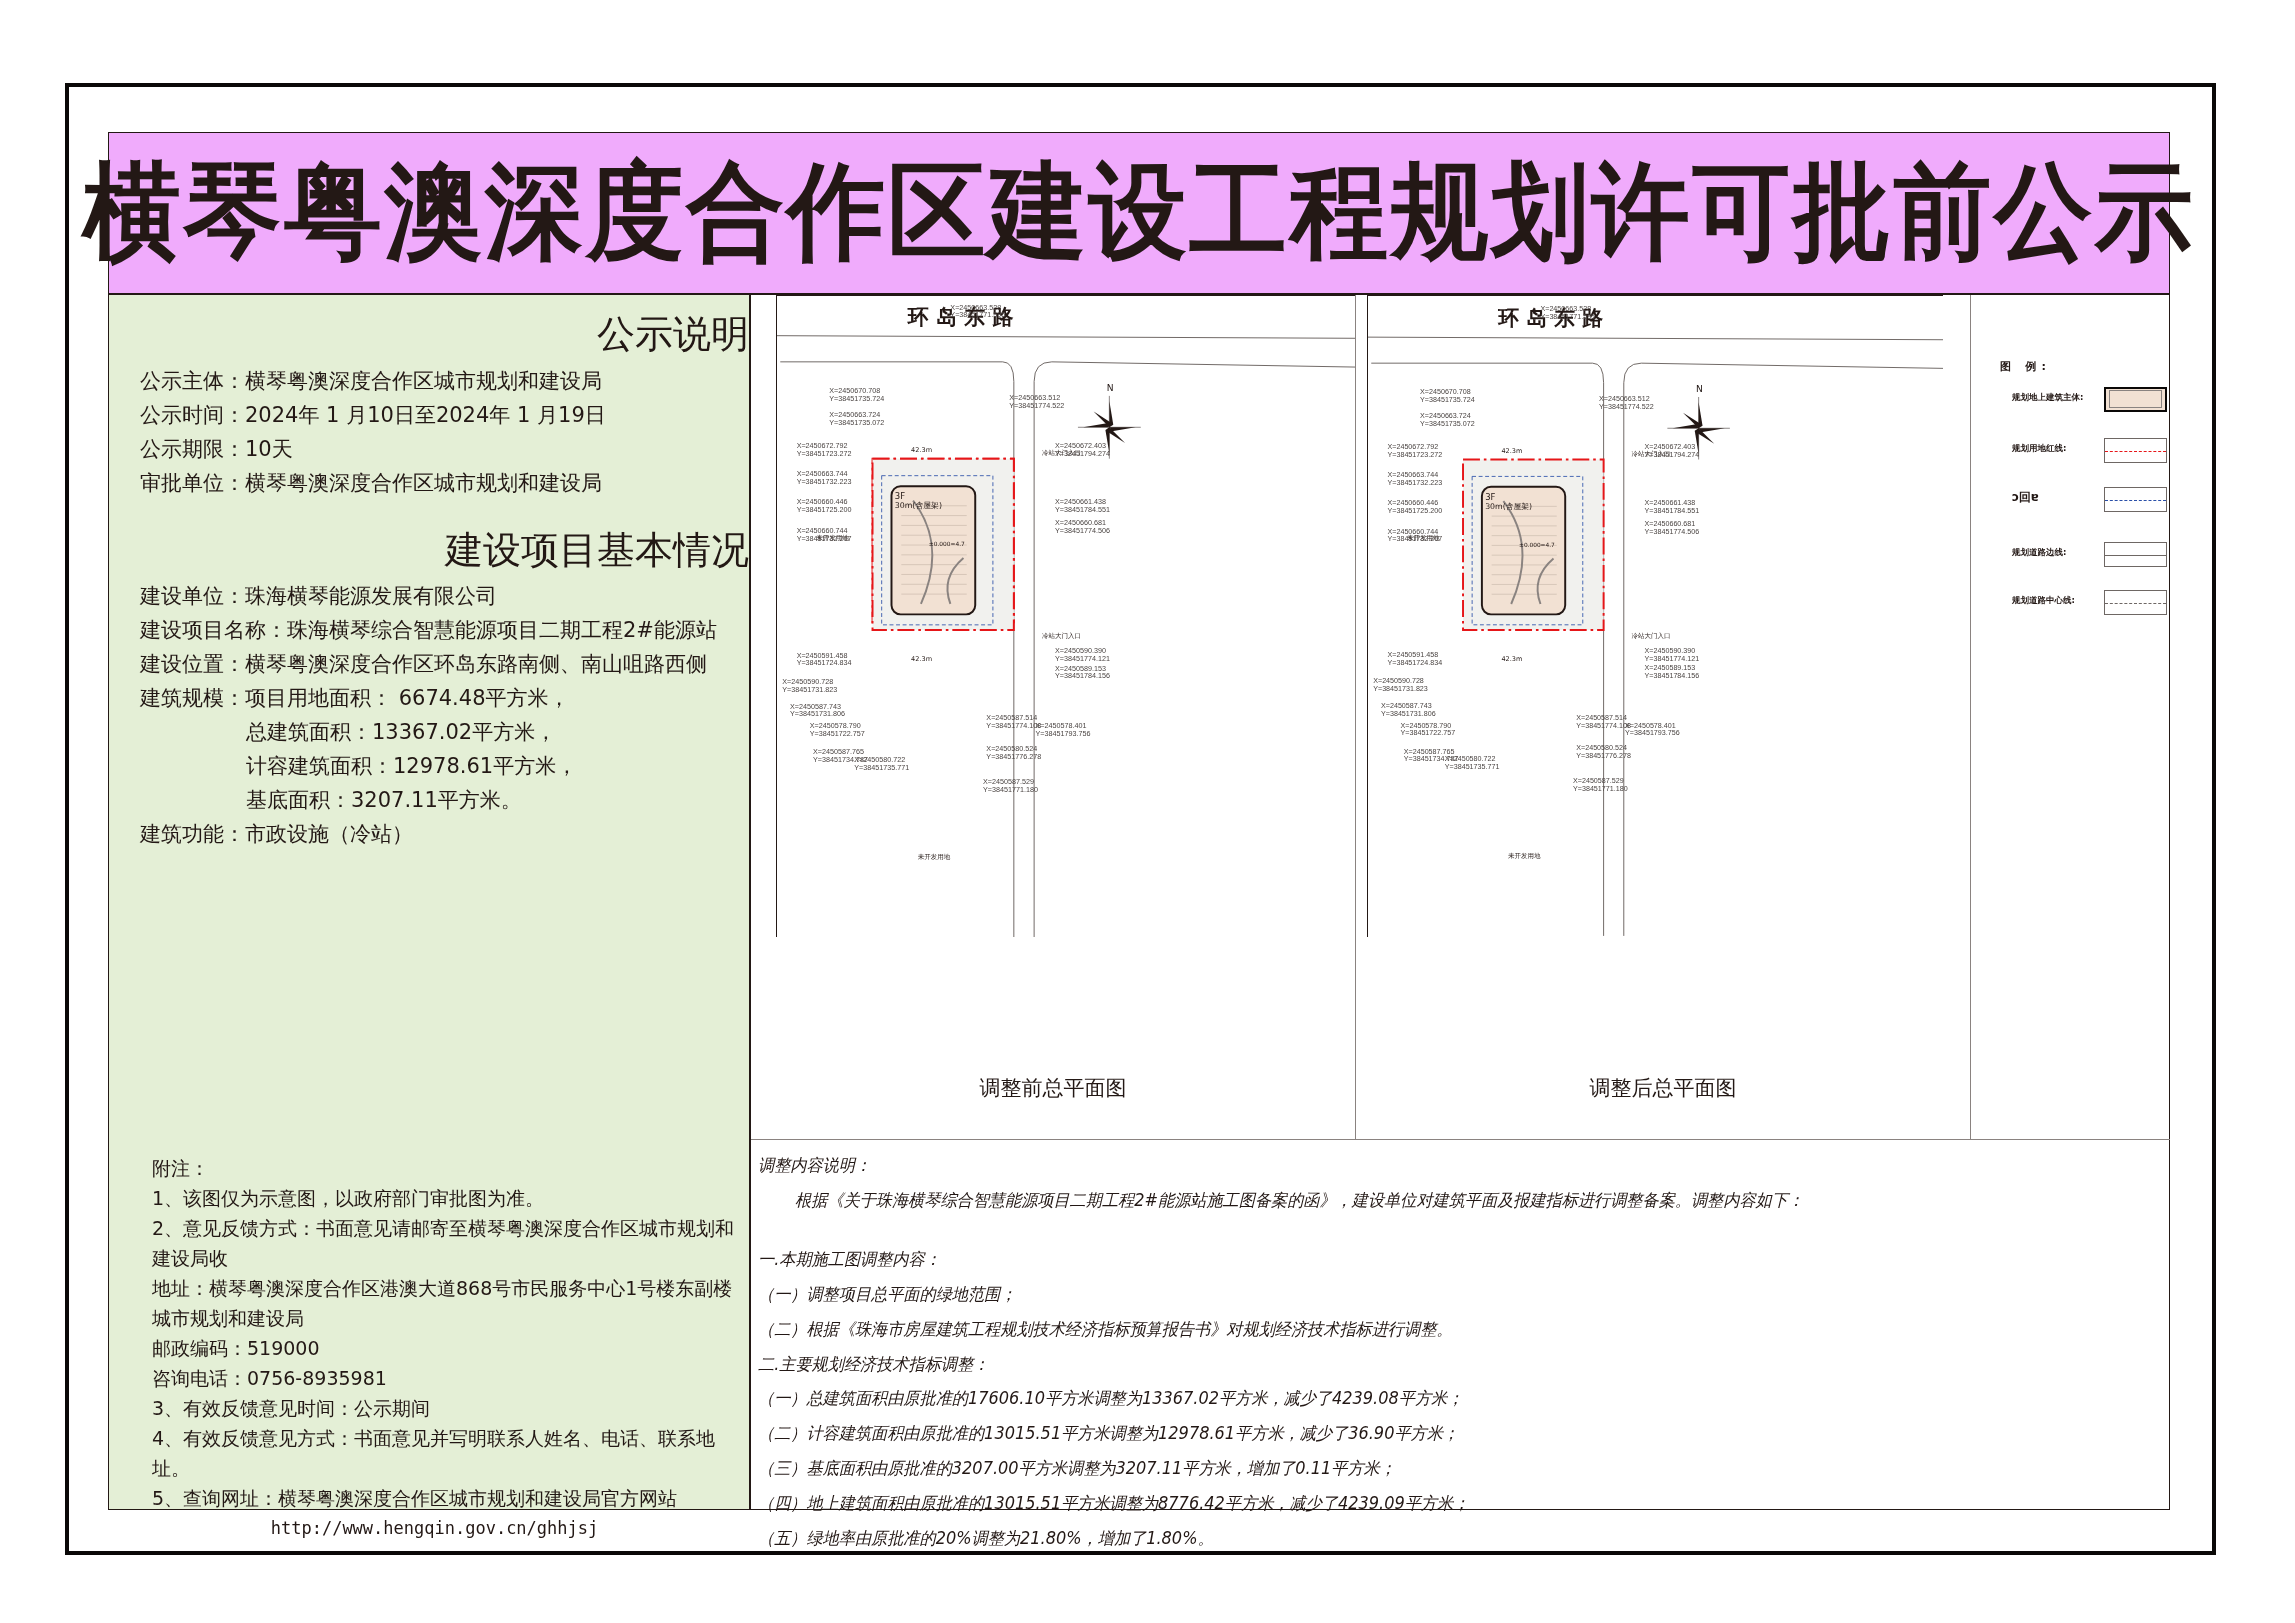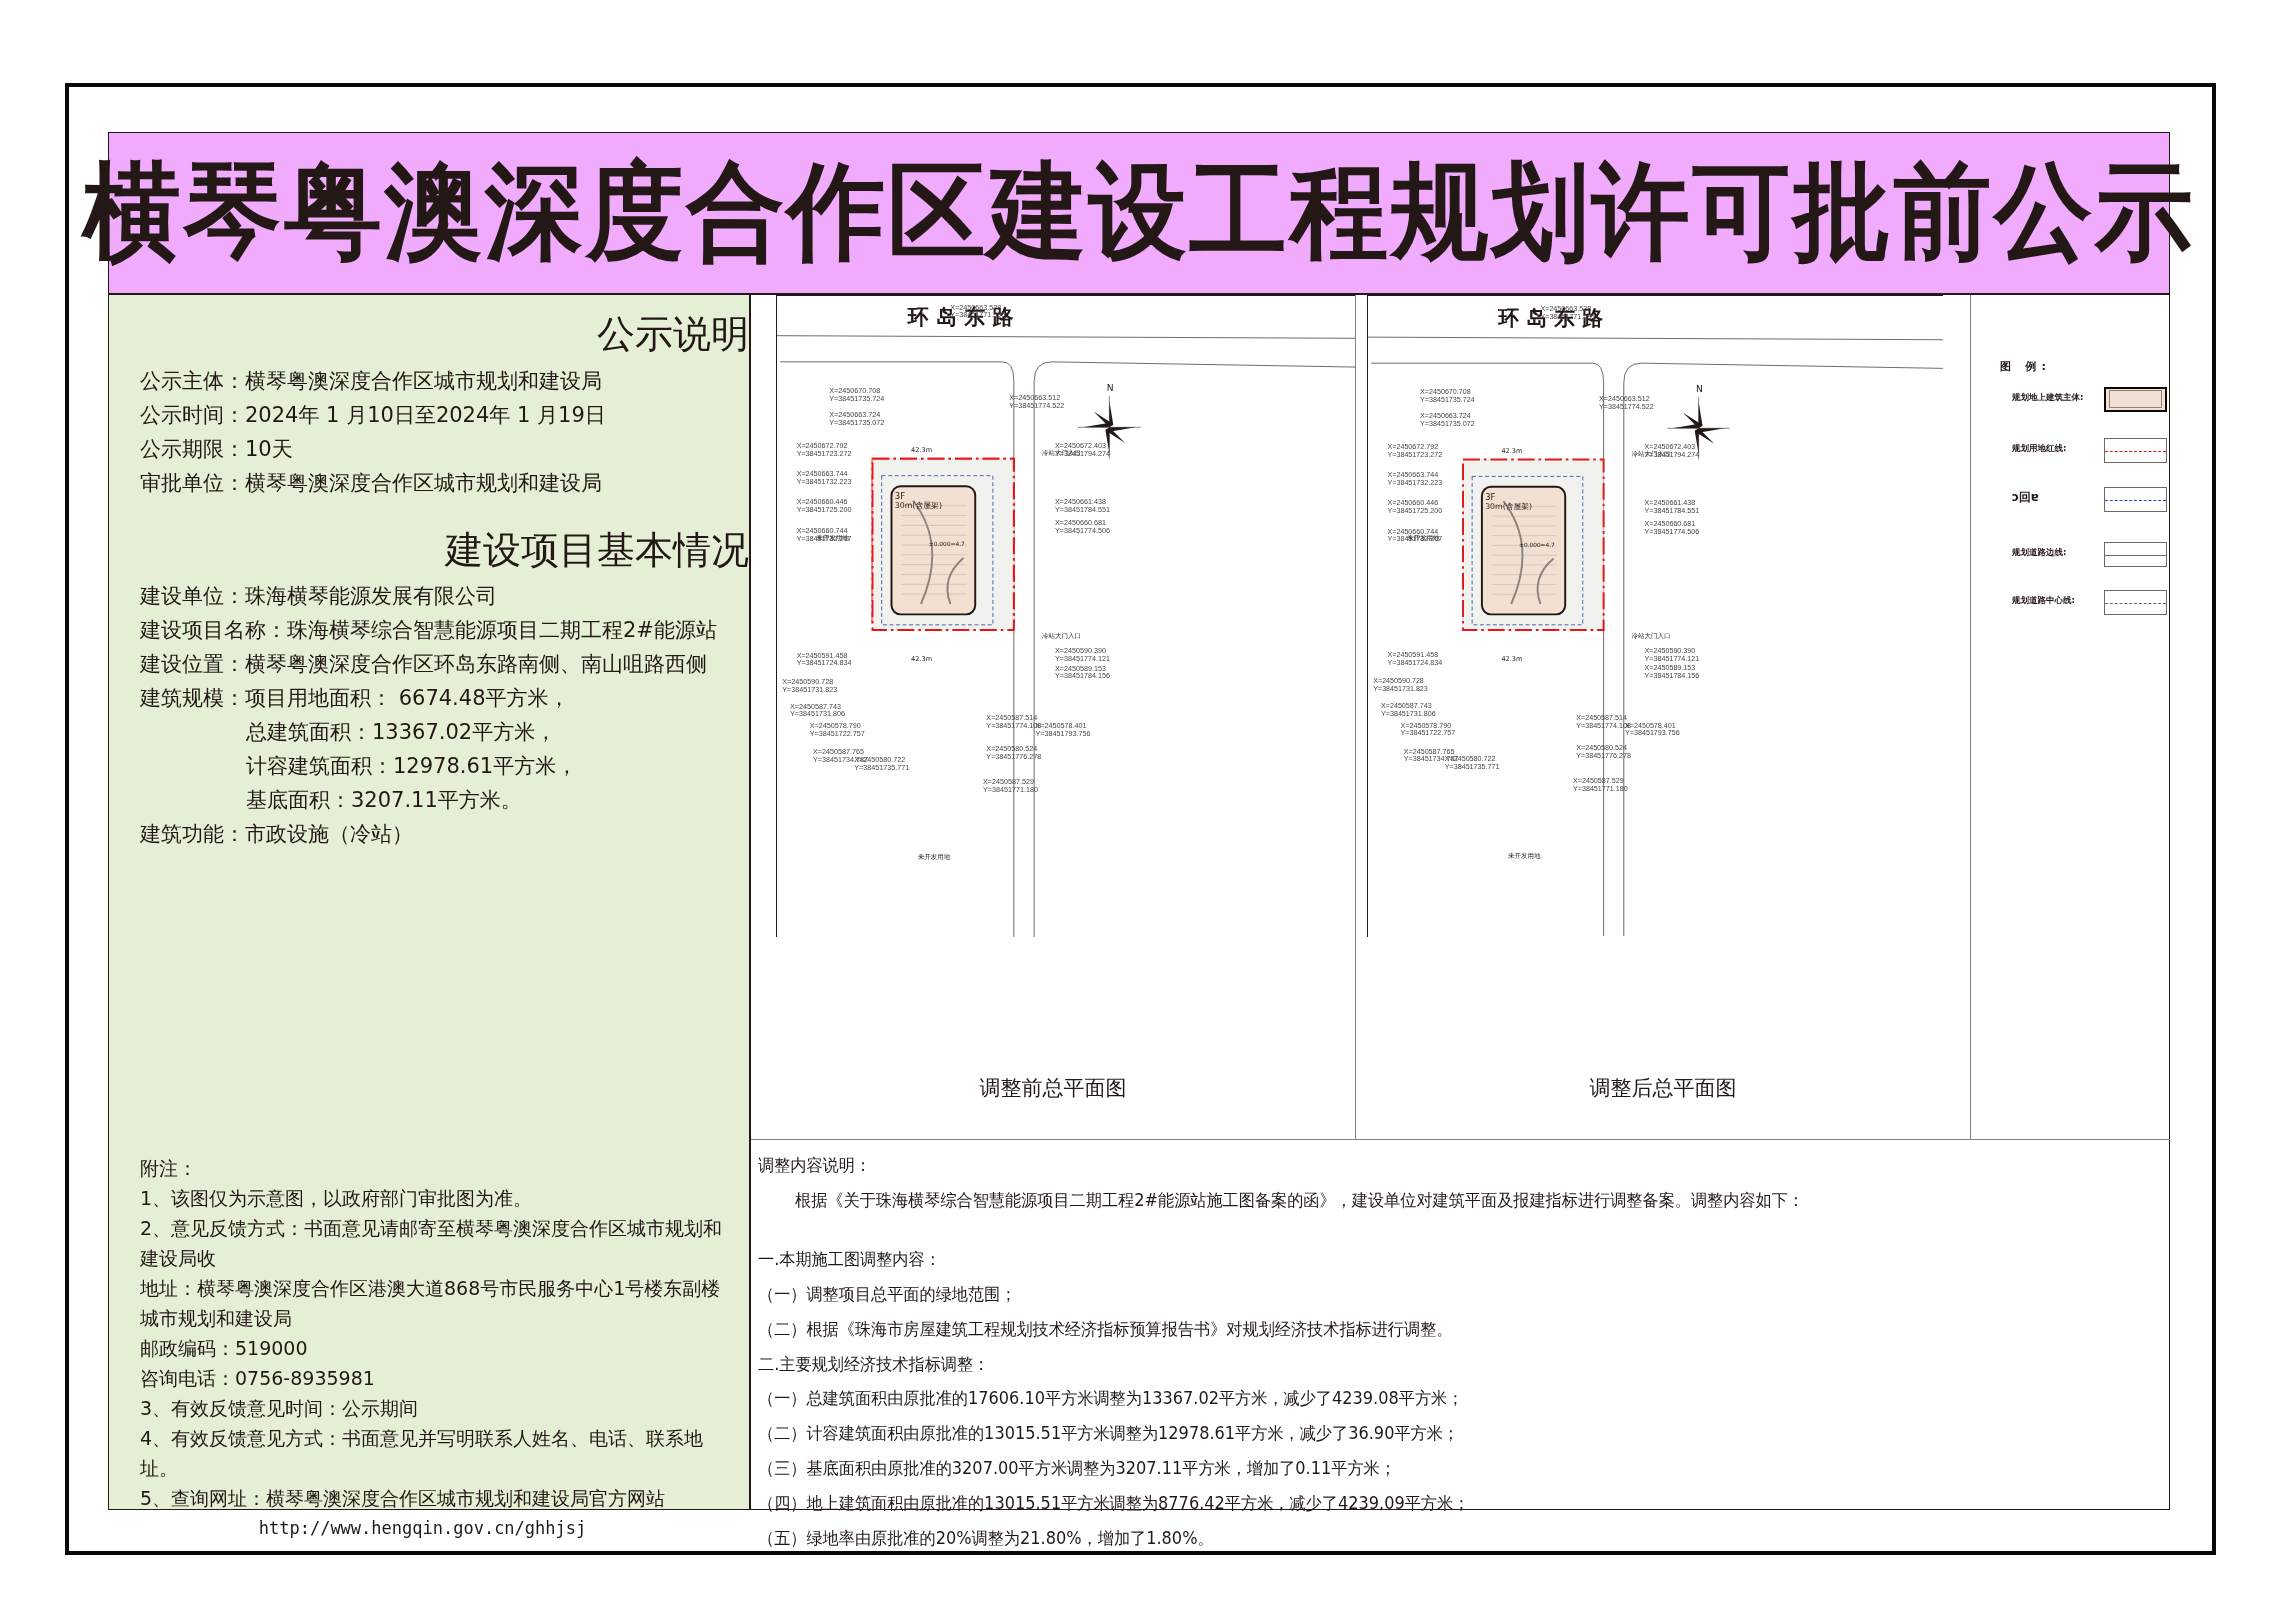--- a/index.html
+++ b/index.html
@@ -12,21 +12,21 @@
   .title-band { position: absolute; left: 0; top: 0; width: 100%; height: 162px; background: #f0abfc;
                 border-bottom: 2px solid #231815; box-sizing: border-box;
                 display: flex; align-items: center; justify-content: center; }
   .title-band h1 { margin: 0; font-size: 98px; font-weight: bold; letter-spacing: 2.6px; color: #231815;
                    transform: scaleY(1.08); white-space: nowrap; }
   .left-panel { position: absolute; left: 0; top: 162px; width: 642px; height: 1214px;
                 background: #e4efd6; border-right: 2px solid #231815; box-sizing: border-box; }
   .sec-title { text-align: right; font-size: 38px; margin: 0; font-weight: normal; }
   .line { font-size: 21px; line-height: 34px; padding-left: 31px; white-space: nowrap; }
   .line.indent { padding-left: 137px; }
-  .notes { position: absolute; left: 0; top: 858px; width: 100%; }
+  .notes { position: absolute; left: 0; top: 858px; width: 100%; padding-left: 12px; }
   .notes .line { line-height: 30px; font-size: 19px; padding-left: 31px; padding-right: 13px; white-space: normal; }
   .notes .url { text-align: center; padding-left: 0; }
 
   .plans-area { position: absolute; left: 642px; top: 162px; width: 1219px; height: 845px; }
   .plan { position: absolute; top: 0; height: 845px; }
   .plan.before { left: 0; width: 605px; border-right: 1.3px solid #8a8380; box-sizing: border-box; }
   .plan.after { left: 605px; width: 614px; }
   .plan-frame { position: absolute; left: 25px; top: 0; width: 579px; height: 642px;
                 border-left: 1.3px solid #231815; border-top: 1.3px solid #231815; box-sizing: border-box; overflow: hidden; background: #fff; }
   .plan.after .plan-frame { left: 10.5px; width: 576px; }
@@ -37,21 +37,21 @@
   .legend { position: absolute; left: 1861px; top: 162px; width: 200px; height: 845px;
             border-left: 1.3px solid #8a8380; box-sizing: border-box; }
   .legend-title { position: absolute; left: 29px; top: 64px; font-size: 11px; font-weight: bold; letter-spacing: 5.2px; }
   .legend-row { position: absolute; left: 29px; width: 164px; height: 26px; margin-left: 12px; }
   .legend-label { position: absolute; left: 0; top: 5.2px; font-size: 8.5px; font-weight: bold; white-space: nowrap; }
   .legend-swatch { position: absolute; left: 92px; top: 0; width: 63px; height: 25px; border: 1px solid #6e6764; box-sizing: border-box; background: #fff; }
   .swatch-building { background: #f2e1d3; border: 2.6px solid #0a0807; }
   .swatch-building::after { content: ""; position: absolute; left: 2.6px; top: 1.3px; right: 2.6px; bottom: 2px; border: 0.7px solid #8a8380; }
   .swatch-line { position: absolute; left: 0; right: 0; top: 50%; height: 0; }
 
-  .desc { position: absolute; left: 642px; top: 1006px; width: 1419px; height: 369px; border-top: 1.3px solid #8a8380; box-sizing: border-box; padding: 14.4px 6.5px 0 6.5px; }
+  .desc { position: absolute; left: 642px; top: 1006px; width: 1419px; height: 369px; border-top: 1.3px solid #8a8380; box-sizing: border-box; padding: 14.4px 6.5px 0 6.5px; font-style: italic; }
   .desc .dline { font-size: 17px; line-height: 23px; white-space: nowrap; margin-bottom: 11.8px; transform: scaleX(0.95); transform-origin: left; }
   .desc .dline.para { padding-left: 39px; margin-bottom: 36px; }
 </style>
 </head>
 <body>
 
 <div class="outer-frame"></div>
 
 <div class="poster">
 

